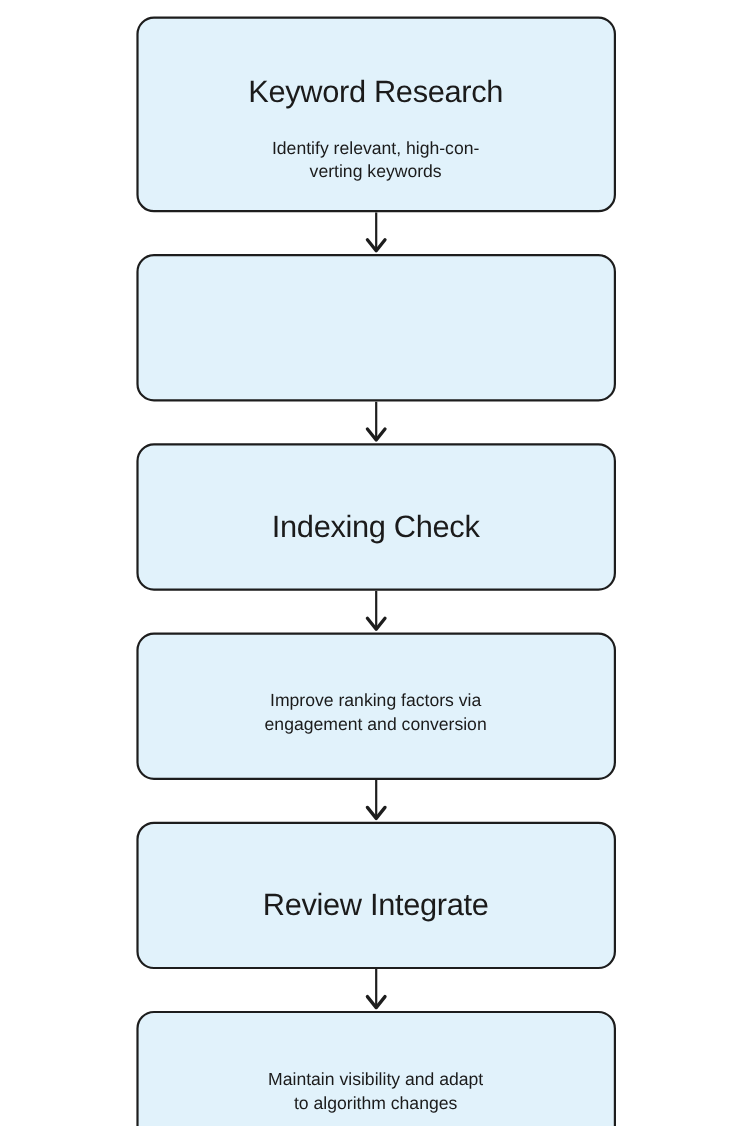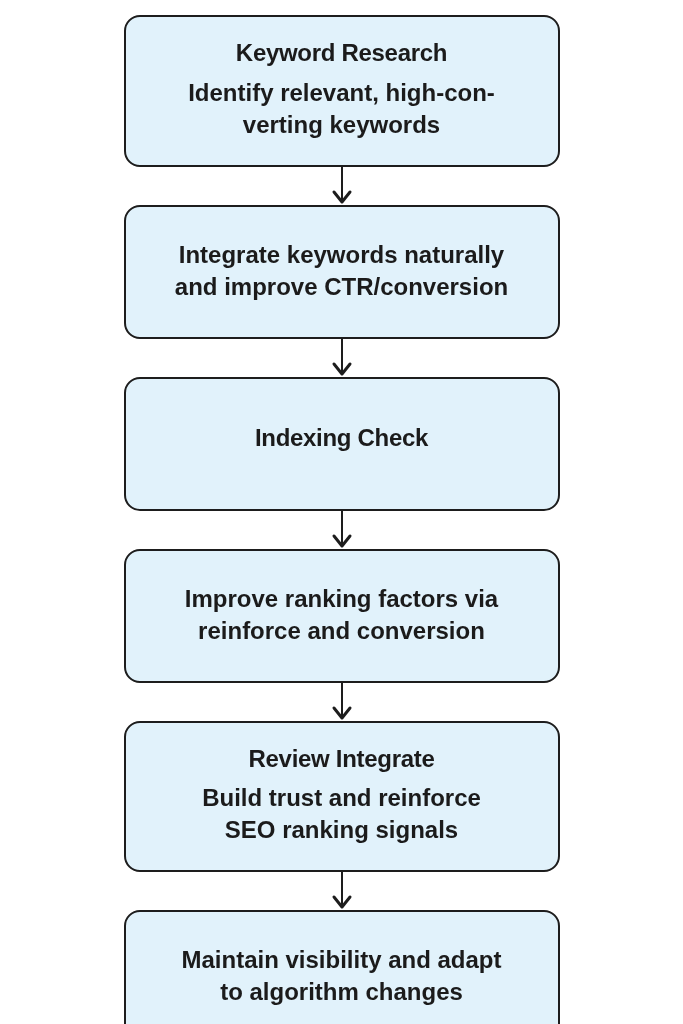--- a/index.html
+++ b/index.html
@@ -32,33 +32,35 @@
     width:100%;
     min-height:134px;
     padding:22px 20px 24px 20px;
     display:flex;
     flex-direction:column;
     justify-content:center;
     align-items:center;
     text-align:center;
   }
   .step-title{
-    font-size:24px;
-    font-weight:700;
+    font-size:28px;
+    font-weight:400;
     letter-spacing:-0.3px;
     line-height:1.2;
     margin-bottom:9px;
     color:var(--text);
+    margin-top:28px;
   }
   .step-desc{
-    font-size:24px;
-    font-weight:700;
+    font-size:16px;
+    font-weight:400;
     line-height:1.33;
     white-space:pre-line;
     color:var(--text);
+    margin-top:15px;
   }
   .arrow-wrap{
     height:38px;
     display:flex;
     justify-content:center;
     align-items:center;
   }
   .arrow-wrap svg{display:block;}
 </style>
 </head>
@@ -73,22 +75,20 @@
   </div>
 
   <div class="arrow-wrap">
     <svg width="24" height="38" viewBox="0 0 24 38">
       <line x1="12" y1="0" x2="12" y2="33" stroke="#1d1d1d" stroke-width="2"></line>
       <polyline points="4,25 12,35 20,25" fill="none" stroke="#1d1d1d" stroke-width="3" stroke-linecap="round" stroke-linejoin="round"></polyline>
     </svg>
   </div>
 
   <div class="step-box">
-    <div class="step-desc">Integrate keywords naturally
-and improve CTR/conversion</div>
   </div>
 
   <div class="arrow-wrap">
     <svg width="24" height="38" viewBox="0 0 24 38">
       <line x1="12" y1="0" x2="12" y2="33" stroke="#1d1d1d" stroke-width="2"></line>
       <polyline points="4,25 12,35 20,25" fill="none" stroke="#1d1d1d" stroke-width="3" stroke-linecap="round" stroke-linejoin="round"></polyline>
     </svg>
   </div>
 
   <div class="step-box">
@@ -97,34 +97,32 @@
 
   <div class="arrow-wrap">
     <svg width="24" height="38" viewBox="0 0 24 38">
       <line x1="12" y1="0" x2="12" y2="33" stroke="#1d1d1d" stroke-width="2"></line>
       <polyline points="4,25 12,35 20,25" fill="none" stroke="#1d1d1d" stroke-width="3" stroke-linecap="round" stroke-linejoin="round"></polyline>
     </svg>
   </div>
 
   <div class="step-box">
     <div class="step-desc">Improve ranking factors via
-reinforce and conversion</div>
+engagement and conversion</div>
   </div>
 
   <div class="arrow-wrap">
     <svg width="24" height="38" viewBox="0 0 24 38">
       <line x1="12" y1="0" x2="12" y2="33" stroke="#1d1d1d" stroke-width="2"></line>
       <polyline points="4,25 12,35 20,25" fill="none" stroke="#1d1d1d" stroke-width="3" stroke-linecap="round" stroke-linejoin="round"></polyline>
     </svg>
   </div>
 
   <div class="step-box">
     <div class="step-title">Review Integrate</div>
-    <div class="step-desc">Build trust and reinforce
-SEO ranking signals</div>
   </div>
 
   <div class="arrow-wrap">
     <svg width="24" height="38" viewBox="0 0 24 38">
       <line x1="12" y1="0" x2="12" y2="33" stroke="#1d1d1d" stroke-width="2"></line>
       <polyline points="4,25 12,35 20,25" fill="none" stroke="#1d1d1d" stroke-width="3" stroke-linecap="round" stroke-linejoin="round"></polyline>
     </svg>
   </div>
 
   <div class="step-box">

